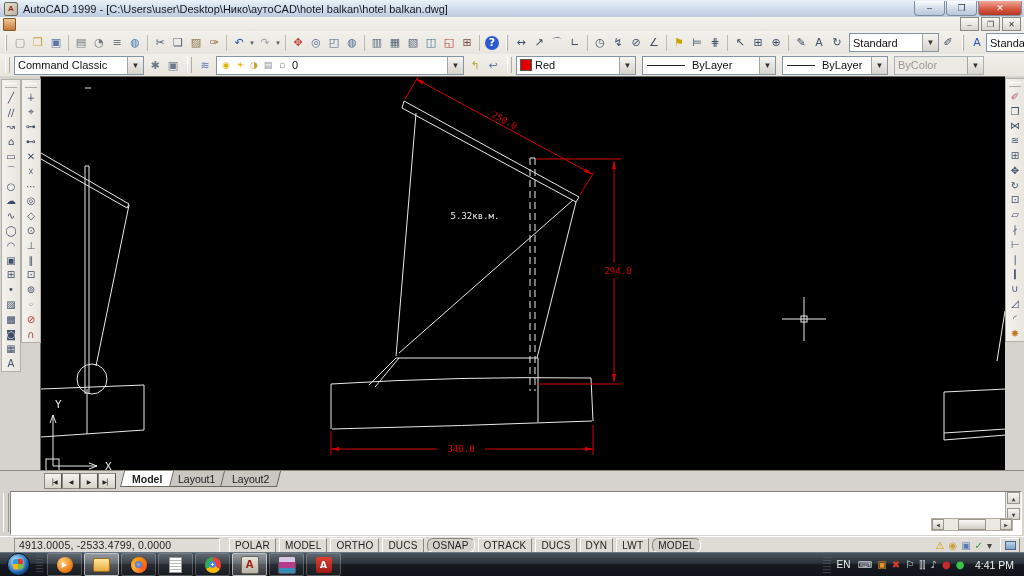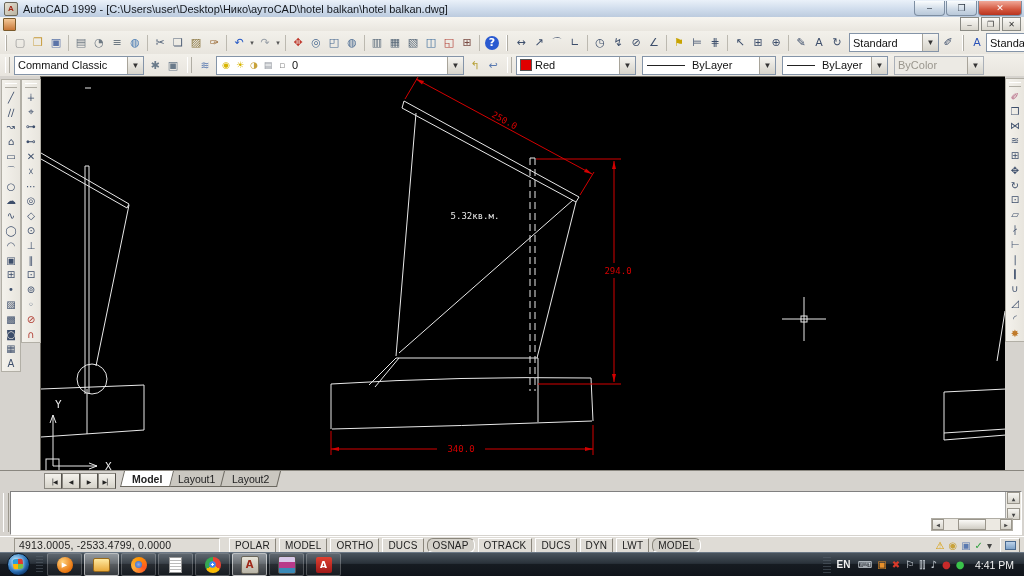--- a/index.html
+++ b/index.html
@@ -81,21 +81,21 @@
   .ai-firefox{background:conic-gradient(#ff9500,#ff5722 120deg,#ffb03a 250deg,#ff9500);border-radius:50%;position:relative;}
   .ai-firefox i{display:block;width:7px;height:7px;border-radius:50%;background:radial-gradient(#9ad,#26c);}
   .ai-notepad{background:#fdfdfd;border:1px solid #999;width:11px;height:14px;background-image:repeating-linear-gradient(#fff 0 2px,#bbb 2px 3px);}
   .ai-chrome{border-radius:50%;background:conic-gradient(#ea4335 0 120deg,#fbbc05 120deg 240deg,#34a853 240deg 360deg);position:relative;}
   .ai-chrome i{display:block;width:7px;height:7px;border-radius:50%;background:#fff;border:1px solid #4285f4;box-sizing:border-box;background:radial-gradient(#fff 30%,#4285f4 32%);}
   .ai-autocad{background:linear-gradient(#e8e5da,#b8b4a6);border:1px solid #6a665a;border-radius:2px;color:#a02818;font-weight:bold;font-size:10px;}
   .ai-winrar{background:linear-gradient(#d8c8e8 0 33%,#b83a8a 33% 66%,#3a8ab8 66%);border:1px solid #555;border-radius:2px;}
   .ai-acrobat{background:linear-gradient(#e04030,#a01818);border-radius:2px;color:#fff;font-weight:bold;font-size:9px;}
   #tray{margin-left:auto;display:flex;align-items:center;color:#f2f2f2;}
   #traygrip{width:8px;height:16px;margin-right:5px;background:repeating-linear-gradient(#5a646e 0 1px,transparent 1px 3px);opacity:.5;}
-  #lang{font-size:10px;font-weight:bold;margin-right:5px;}
+  #lang{font-size:10px;font-weight:normal;margin-right:5px;}
   .tico{font-family:"DejaVu Sans",sans-serif;font-size:10px;margin:0 2.5px;line-height:1;}
   #clock{font-size:10.5px;margin:0 10px 0 8px;}
 </style>
 </head>
 <body>
 
 <div id="screen">
 
   <div id="titlebar">
     <div id="titleicon">A</div>

